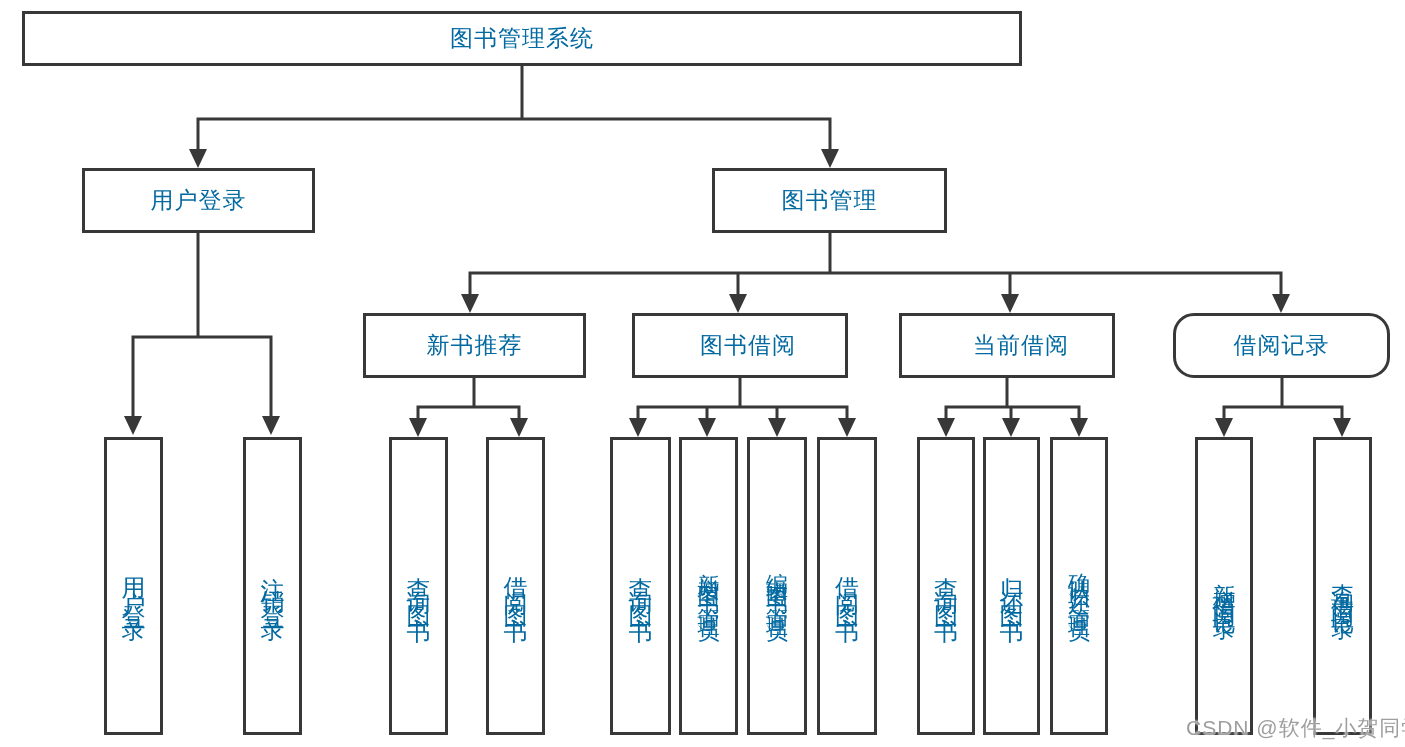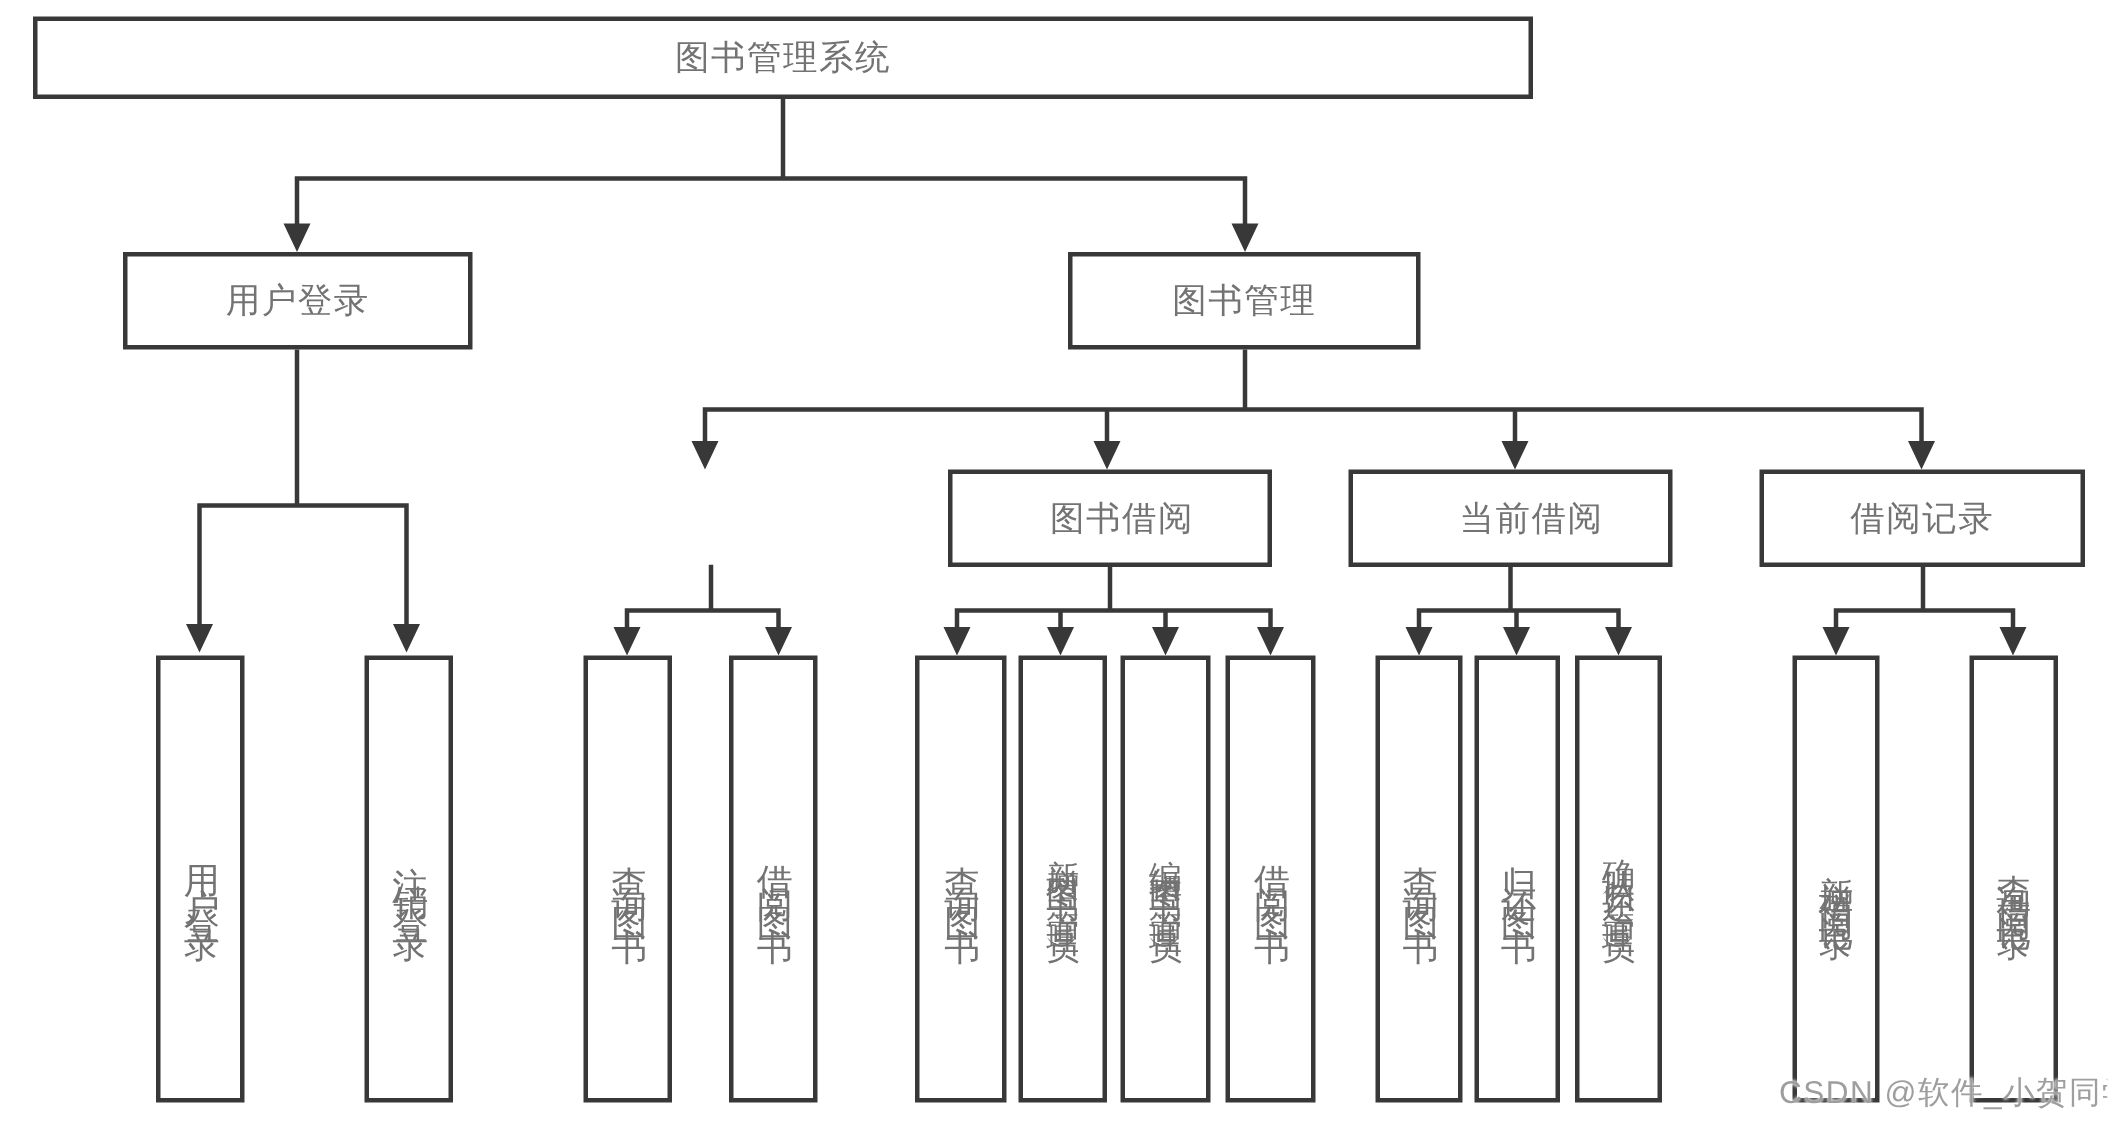--- a/index.html
+++ b/index.html
@@ -19,21 +19,21 @@
     position: absolute;
     left: 0; top: 0;
     width: 1405px;
     height: 747px;
   }
   .box {
     position: absolute;
     box-sizing: border-box;
     border: 3px solid #383838;
     background: #ffffff;
-    color: #737373;
+    color: #0369a1;
     display: flex;
     align-items: center;
     justify-content: center;
     text-align: center;
     font-size: 23px;
   }
   .hbox { letter-spacing: 1px; }
   .vbox {
     writing-mode: vertical-rl;
     text-orientation: mixed;
@@ -79,23 +79,24 @@
              M937 418 L955 418 L946 437 Z  M1002 418 L1020 418 L1011 437 Z
              M1070 418 L1088 418 L1079 437 Z
              M1215 418 L1233 418 L1224 437 Z  M1333 418 L1351 418 L1342 437 Z" fill="#383838" stroke="none"></path>
   </svg>
 
   <div class="box hbox" style="left:22px; top:11px; width:1000px; height:55px;">图书管理系统</div>
 
   <div class="box hbox" style="left:82px; top:168px; width:233px; height:65px;">用户登录</div>
   <div class="box hbox" style="left:712px; top:168px; width:235px; height:65px;">图书管理</div>
 
+  <div class="box hbox" style="left:363px; top:313px; width:223px; height:65px;">新书推荐</div>
   <div class="box hbox" style="left:632px; top:313px; width:216px; height:65px;padding-left:16px;">图书借阅</div>
   <div class="box hbox" style="left:899px; top:313px; width:216px; height:65px;padding-left:28px;">当前借阅</div>
-  <div class="box hbox" style="left:1173px; top:313px; width:217px; height:65px;">借阅记录</div>
+  <div class="box hbox" style="left:1173px; top:313px; width:217px; height:65px;border-radius:21px;">借阅记录</div>
 
   <div class="box vbox v4" style="left:104px; width:59px;">用户登录</div>
   <div class="box vbox v4" style="left:243px; width:59px;">注销登录</div>
 
   <div class="box vbox v4" style="left:389px; width:59px;">查询图书</div>
   <div class="box vbox v4" style="left:486px; width:59px;">借阅图书</div>
 
   <div class="box vbox v4" style="left:610px; width:61px;">查询图书</div>
   <div class="box vbox v9" style="left:679px; width:59px;">新增图书（管理员）</div>
   <div class="box vbox v9" style="left:747px; width:60px;">编辑图书（管理员）</div>

